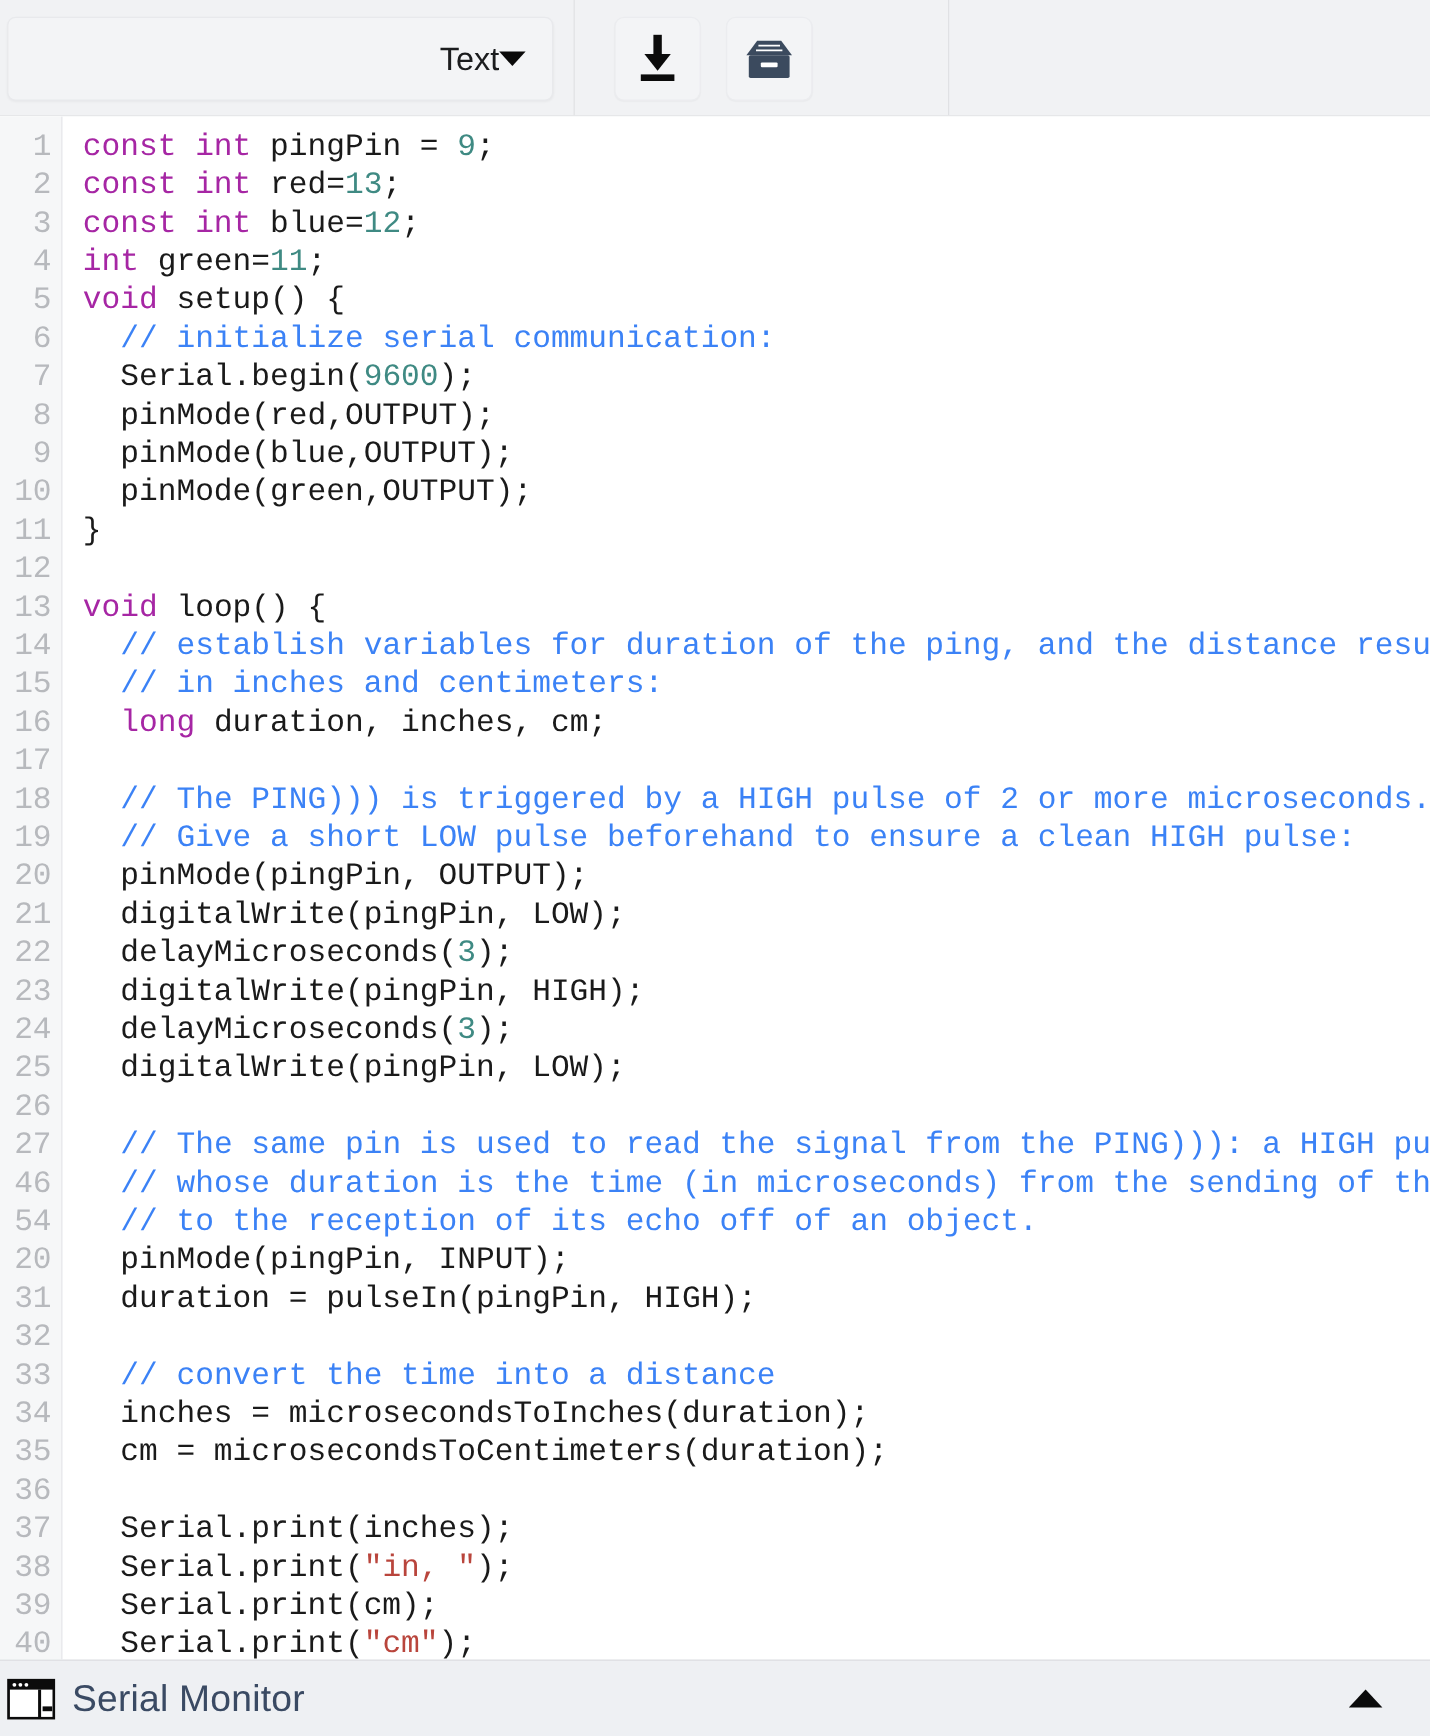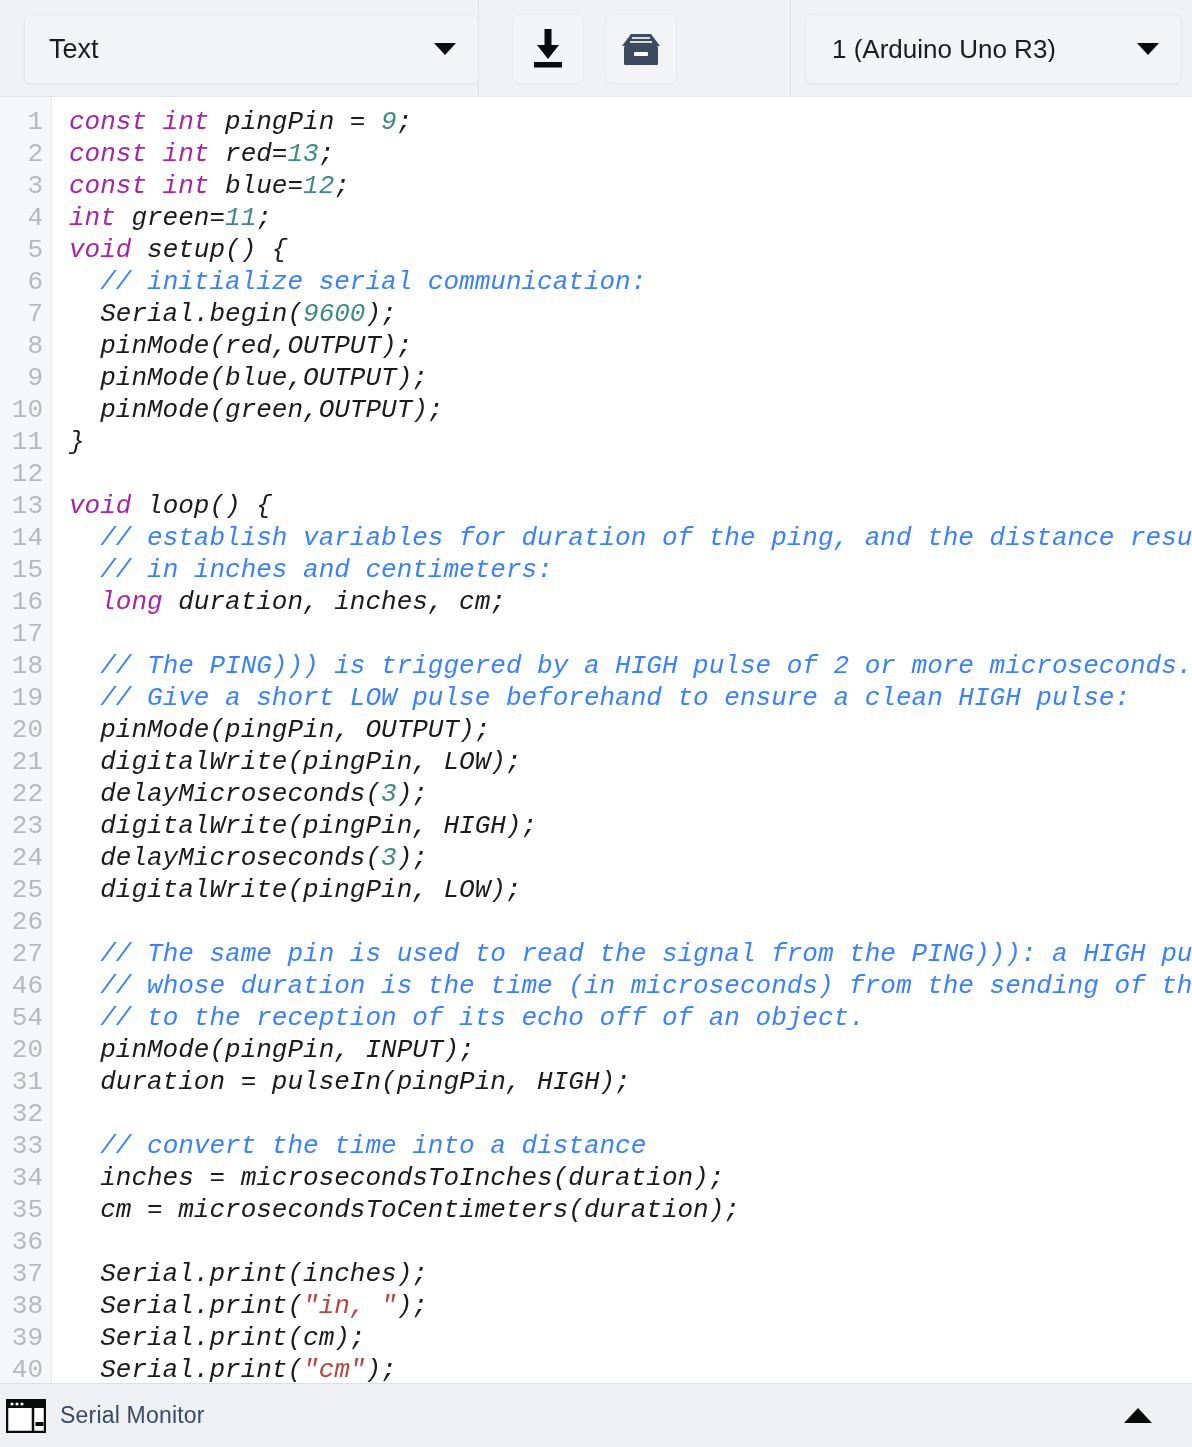--- a/index.html
+++ b/index.html
@@ -63,25 +63,26 @@
   .caret {
     width: 0; height: 0;
     border-left: 11px solid transparent;
     border-right: 11px solid transparent;
     border-top: 12px solid #0a0a0a;
     flex: 0 0 auto;
   }
 
   #format-dropdown {
     position: absolute;
-    left: 24px;
+    left: 6px;
     top: 14px;
     width: 455px;
     height: 70px;
     padding: 0 22px 0 24px;
+    justify-content: flex-end;
   }
 
   #board-dropdown {
     position: absolute;
     left: 805px;
     top: 14px;
     width: 377px;
     height: 70px;
     padding: 0 22px 0 26px;
   }
@@ -141,21 +142,20 @@
     cursor: text;
   }
   .code-line {
     font-family: "Liberation Mono", monospace;
     font-size: 26px;
     line-height: 32px;
     height: 32px;
     color: #1a1a1a;
     white-space: pre;
     overflow: hidden;
-    font-style: italic;
   }
 
   .tok-kw   { color: #a626a4; }
   .tok-num  { color: #3f8a83; }
   .tok-com  { color: #3b82f6; }
   .tok-str  { color: #b9453c; }
   .tok-pln  { color: #1a1a1a; }
 
   
   .statusbar {
@@ -172,21 +172,21 @@
   .sm-icon {
     flex: 0 0 auto;
     width: 40px;
     height: 36px;
     margin-right: 14px;
     display: flex;
     align-items: center;
     justify-content: center;
   }
   .sm-label {
-    font-size: 23px;
+    font-size: 31px;
     color: #3a4a63;
     letter-spacing: 0.2px;
   }
   .sm-spacer { flex: 1 1 auto; }
   .sm-caret {
     width: 0; height: 0;
     border-left: 14px solid transparent;
     border-right: 14px solid transparent;
     border-bottom: 15px solid #0b0b0b;
     margin-right: 16px;
@@ -219,24 +219,20 @@
     <div class="icon-btn" id="library-btn">
       <svg width="42" height="40" viewBox="0 0 42 40">
         <polygon points="11,5 31,5 40,17 2,17" fill="#3b4a5e"></polygon>
         <rect x="4" y="17" width="34" height="19" rx="1.5" fill="#3b4a5e"></rect>
         <line x1="12" y1="9" x2="30" y2="9" stroke="#ffffff" stroke-width="1.6"></line>
         <line x1="10" y1="13" x2="32" y2="13" stroke="#ffffff" stroke-width="1.6"></line>
         <rect x="14" y="23" width="14" height="4" rx="1" fill="#ffffff"></rect>
       </svg>
     </div>
 
-    <div class="dropdown" id="board-dropdown">
-      <span class="dd-label">1 (Arduino Uno R3)</span>
-      <span class="caret"></span>
-    </div>
   </div>
 
   <div class="editor">
     <div class="gutter" id="gutter">
         <div class="ln">1</div>
         <div class="ln">2</div>
         <div class="ln">3</div>
         <div class="ln">4</div>
         <div class="ln">5</div>
         <div class="ln">6</div>

